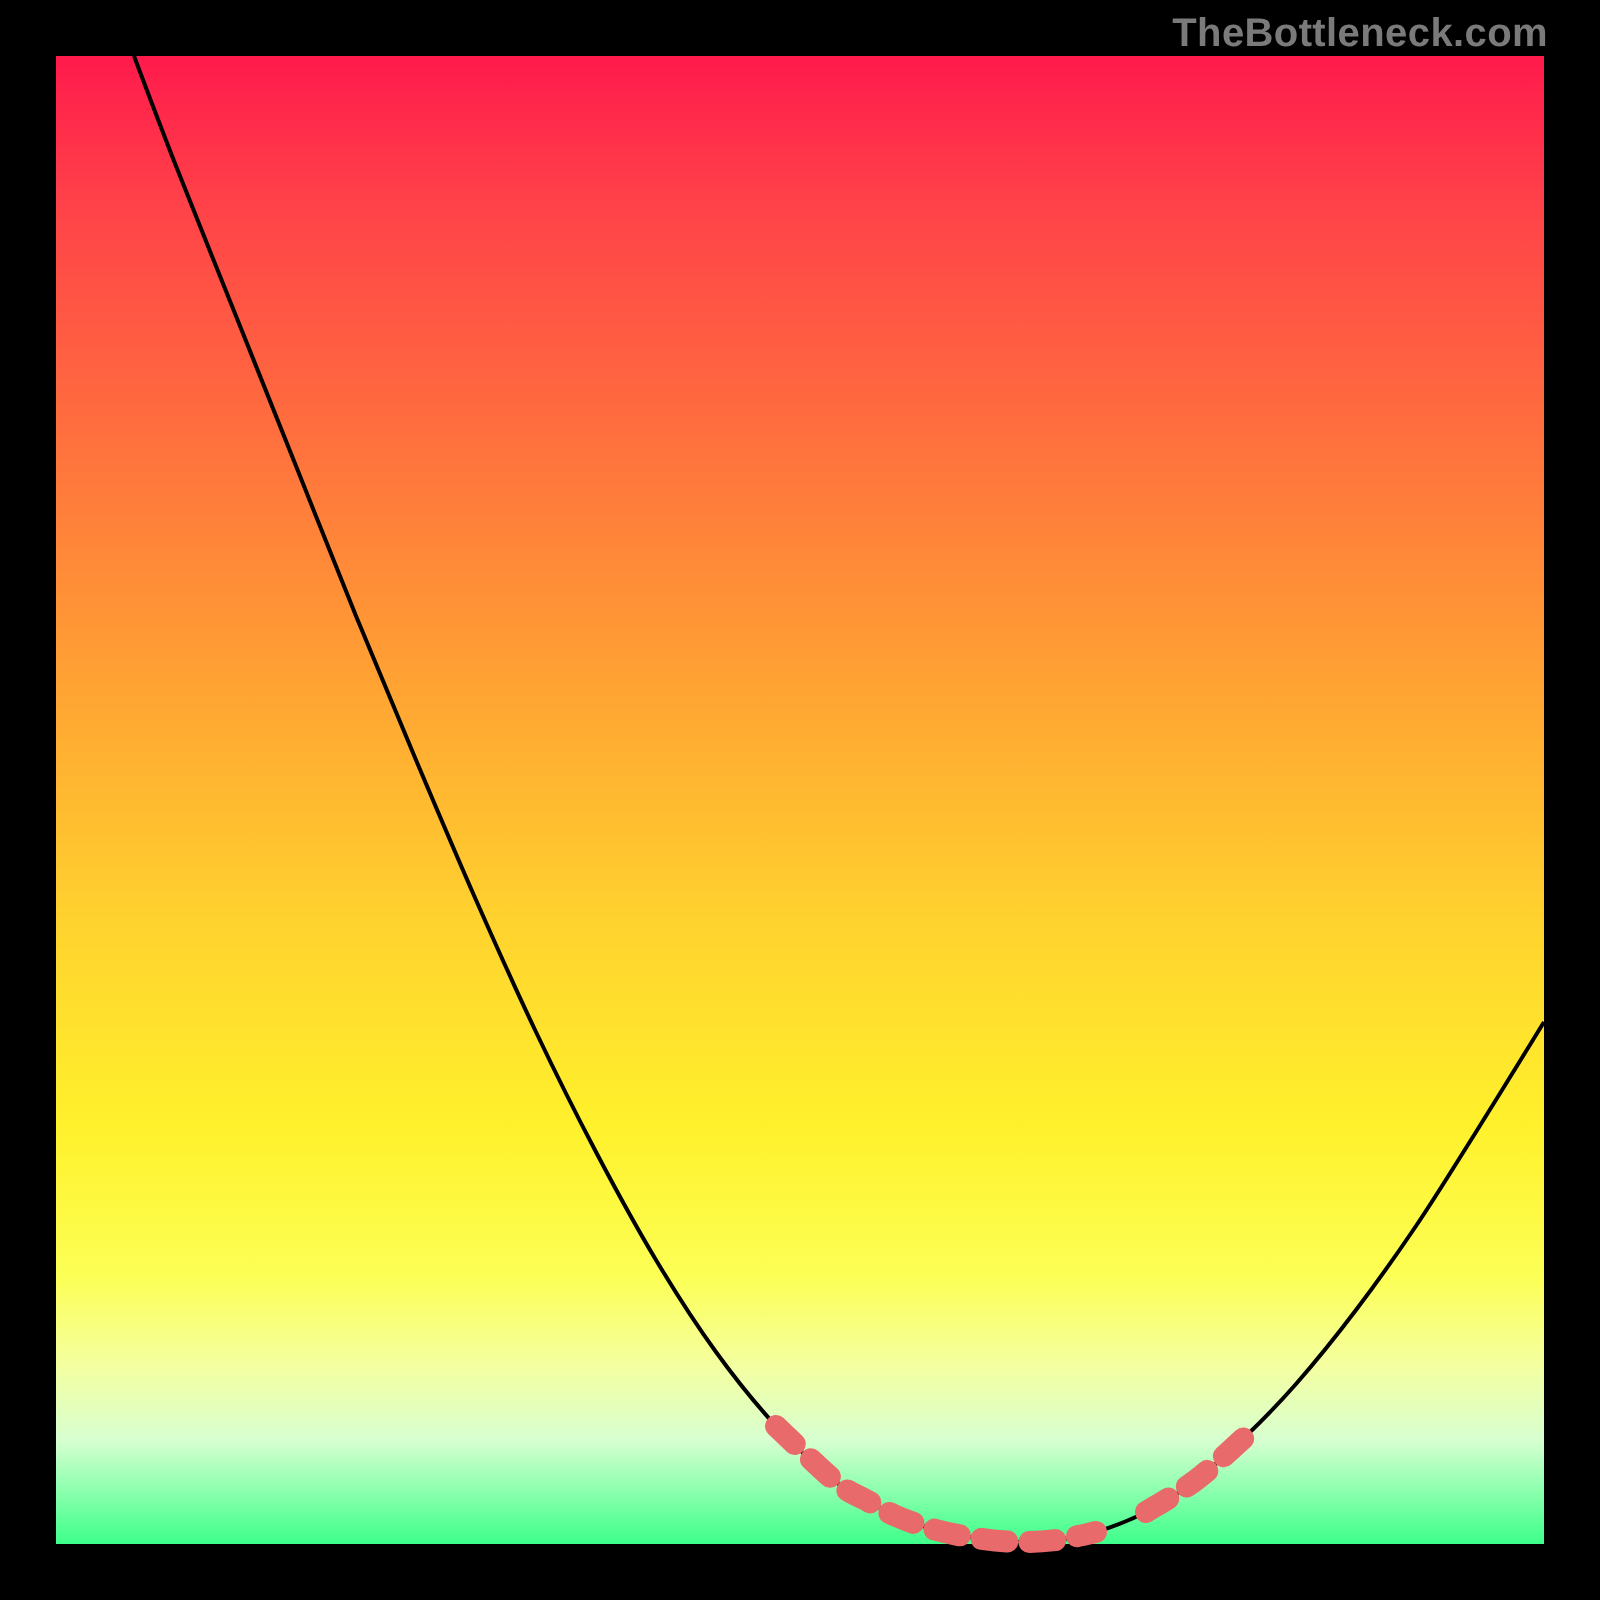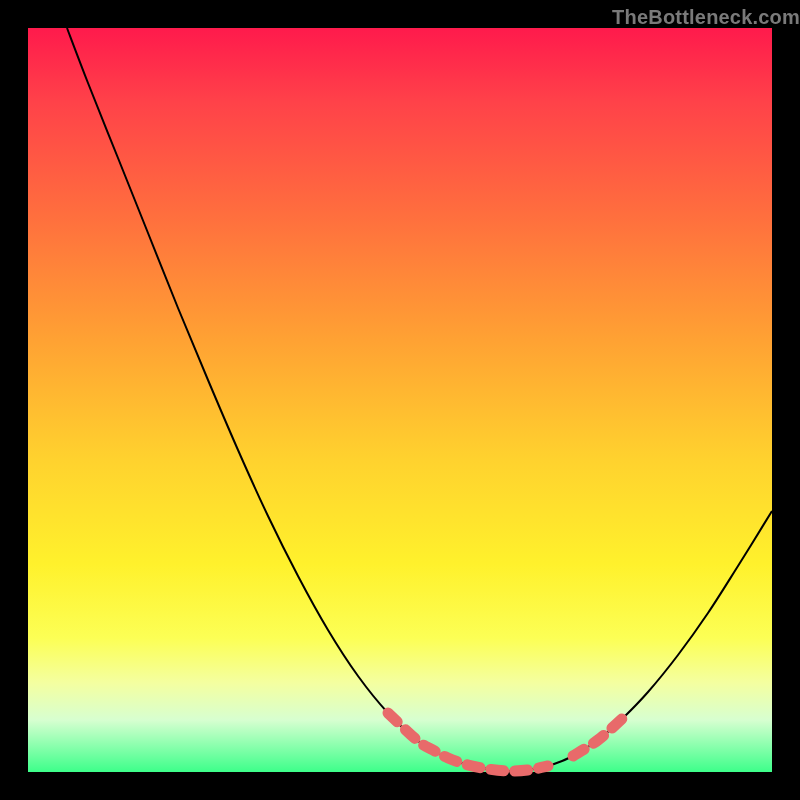--- a/index.html
+++ b/index.html
@@ -25,21 +25,21 @@
       #ffd22e 58%,
       #fff12c 72%,
       #fcff55 82%,
       #f4ffa0 88%,
       #d7ffd0 93%,
       #3dff8a 100%);
   }
   .attribution {
     position: absolute;
     top: 6px;
-    right: 0;
+    right: 26px;
     color: #7a7a7a;
     font-size: 20px;
     font-weight: 600;
     letter-spacing: 0.2px;
     user-select: none;
   }
   svg.plot {
     position: absolute;
     left: 0;
     top: 0;

